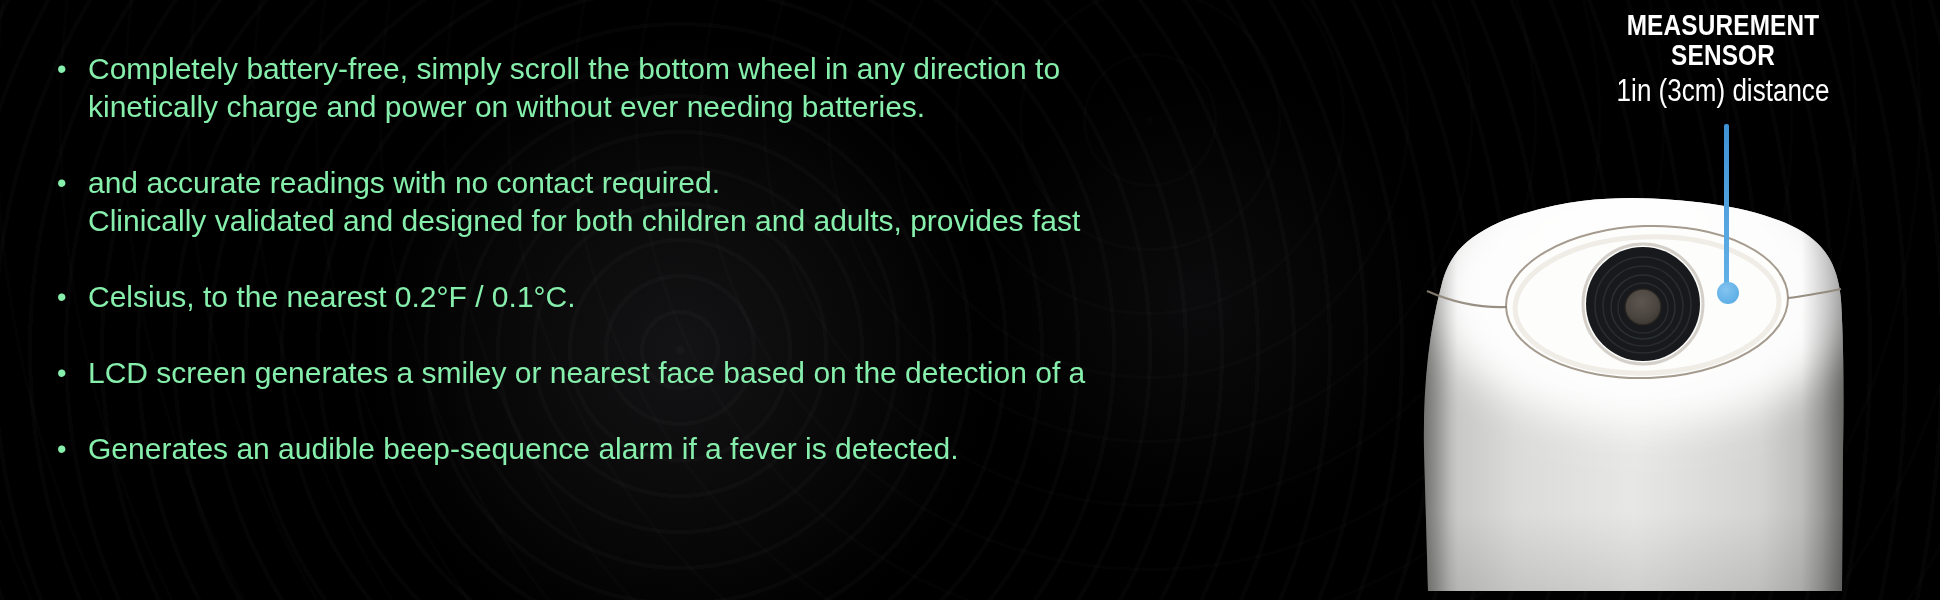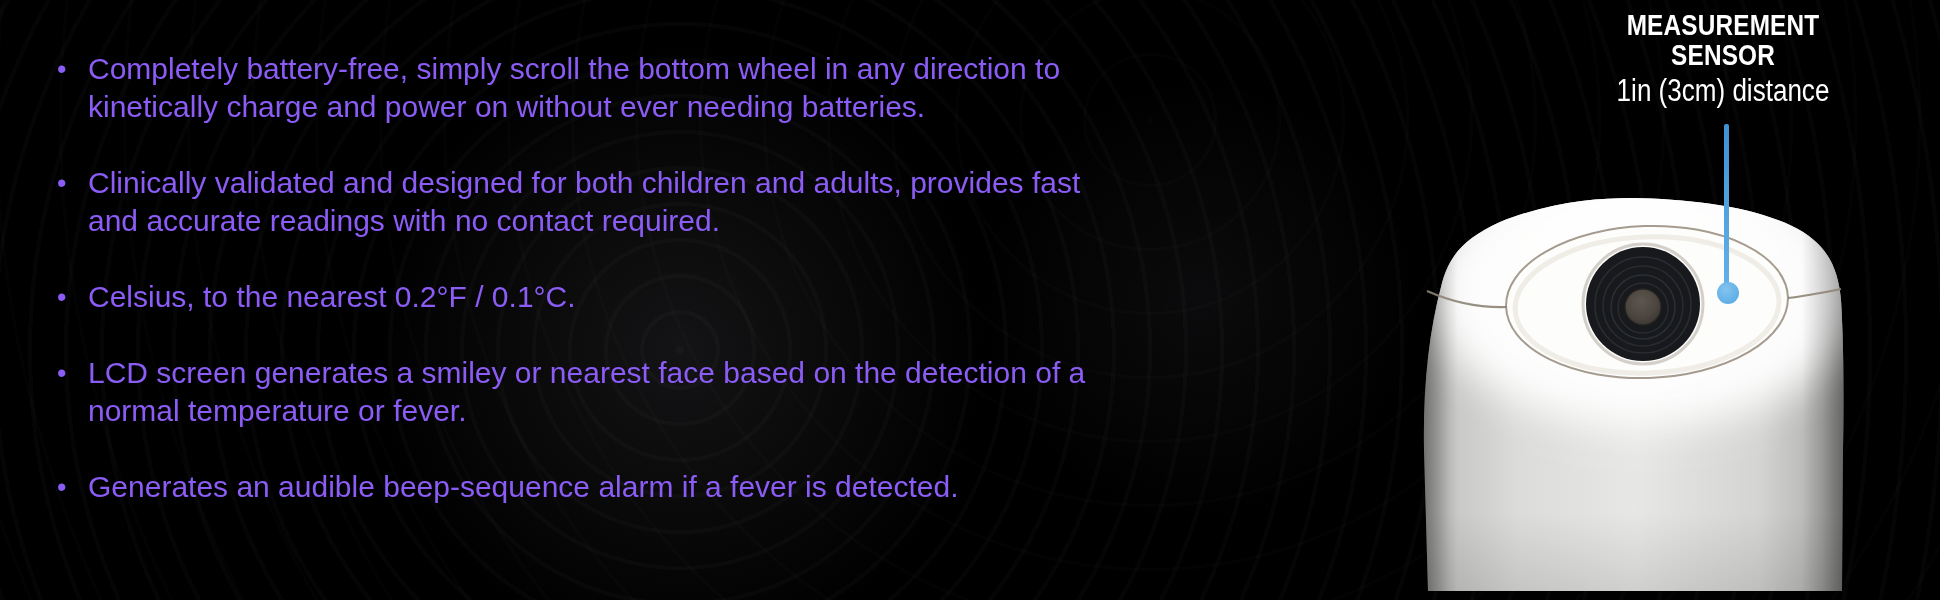--- a/index.html
+++ b/index.html
@@ -23,21 +23,21 @@
         rgba(22,22,24,0.9), rgba(0,0,0,0) 72%),
       radial-gradient(circle 300px at 1200px 300px,
         rgba(14,14,16,0.8), rgba(0,0,0,0) 75%);
     z-index: 0;
   }
 
   
   .features {
     position: absolute; left: 57px; top: 50px; width: 1280px;
     list-style: none; margin: 0; padding: 0;
-    color: #8b5cf6;
+    color: #86efac;
     font-size: 30px; line-height: 38px;
     z-index: 2;
   }
   .features li {
     position: relative;
     padding-left: 31px;
     margin-bottom: 38px;
   }
   .features li::before {
     content: "\2022";
@@ -86,29 +86,28 @@
 <body>
 
 <div class="bg-swirl"></div>
 
 <ul class="features">
   <li>
     <span class="line">Completely battery-free, simply scroll the bottom wheel in any direction to</span>
     <span class="line">kinetically charge and power on without ever needing batteries.</span>
   </li>
   <li>
+    <span class="line">and accurate readings with no contact required.</span>
     <span class="line">Clinically validated and designed for both children and adults, provides fast</span>
-    <span class="line">and accurate readings with no contact required.</span>
   </li>
   <li>
     <span class="line">Celsius, to the nearest 0.2°F / 0.1°C.</span>
   </li>
   <li>
     <span class="line">LCD screen generates a smiley or nearest face based on the detection of a</span>
-    <span class="line">normal temperature or fever.</span>
   </li>
   <li>
     <span class="line">Generates an audible beep-sequence alarm if a fever is detected.</span>
   </li>
 </ul>
 
 <svg class="photo-svg" viewBox="0 0 560 450">
   <defs>
     <linearGradient id="bodyH" x1="0" y1="0" x2="1" y2="0">
       <stop offset="0" stop-color="#9d9d9b"></stop>

